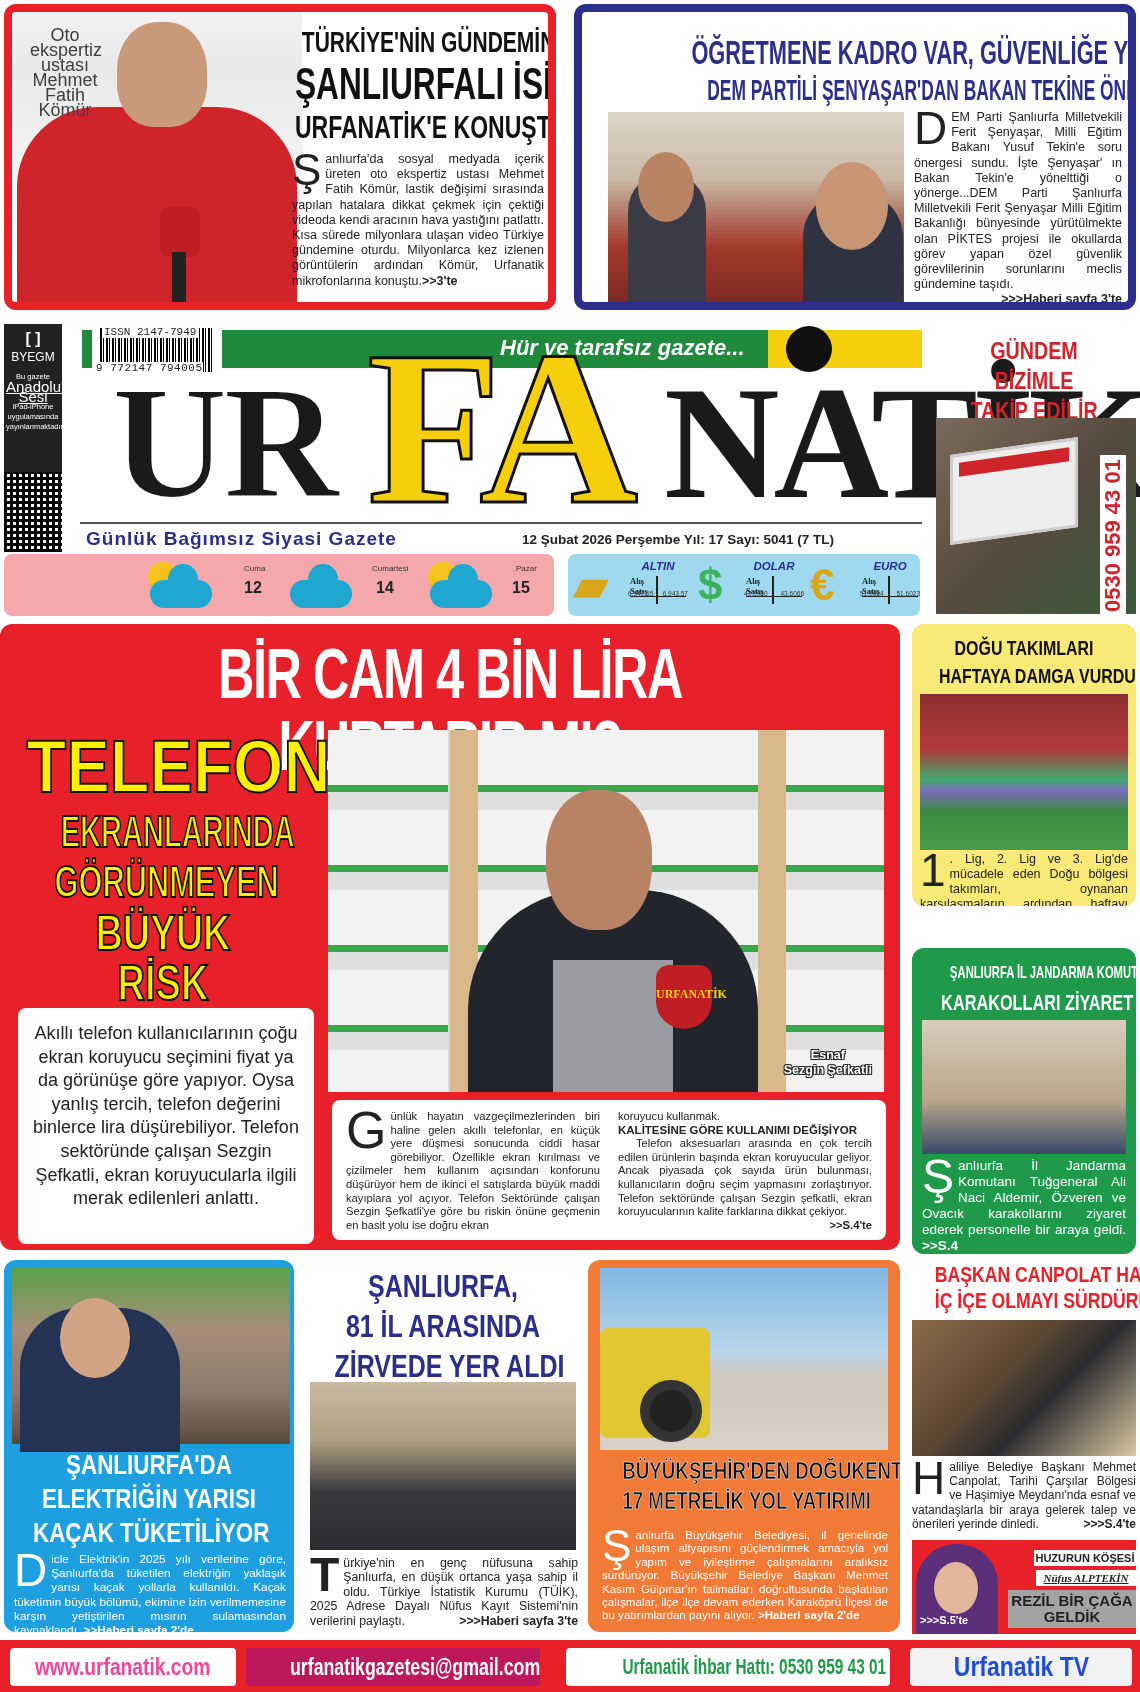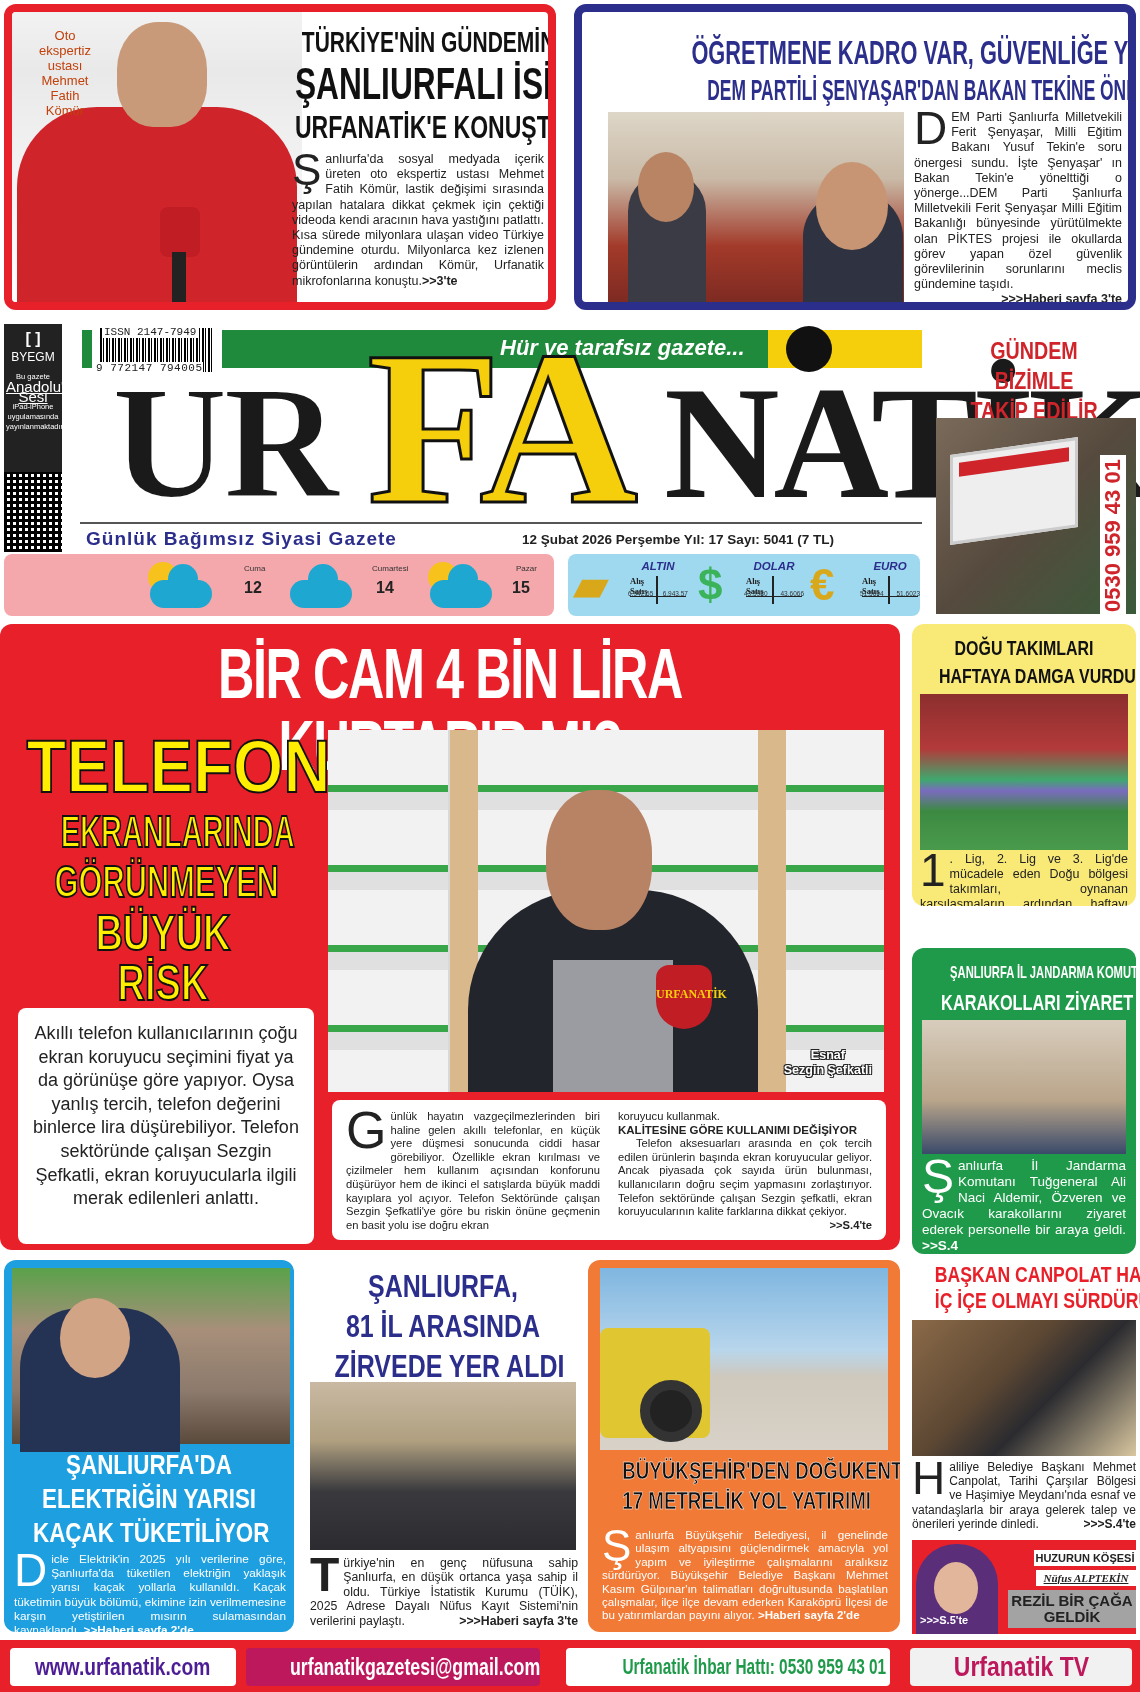--- a/index.html
+++ b/index.html
@@ -8,21 +8,21 @@
   .just { text-align: justify; }
   .dropcap { float: left; font-weight: 400; line-height: 0.8; margin-right: 4px; }
 
   
   #top-left { left: 4px; top: 4px; width: 552px; height: 306px; border: 8px solid #e8202a; border-radius: 12px; background: #fff; overflow: hidden; }
   #top-left .photo { left: 0; top: 0; width: 290px; height: 290px; background: linear-gradient(180deg,#f2f2f2 0%,#e9e9e9 20%,#ffffff 100%); }
   #top-left .photo .head { left: 105px; top: 10px; width: 90px; height: 105px; border-radius: 45% 45% 40% 40%; background: #c89a7a; }
   #top-left .photo .body { left: 5px; top: 95px; width: 280px; height: 200px; border-radius: 80px 80px 0 0; background: #d0242b; }
   #top-left .photo .mic { left: 148px; top: 195px; width: 40px; height: 50px; border-radius: 8px; background: #c01d25; }
   #top-left .photo .mic-stick { left: 160px; top: 240px; width: 14px; height: 55px; background: #222; }
-  #top-left .caption { left: 18px; top: 16px; width: 70px; font-size: 13px; text-align: center; line-height: 15px; color: #c2410c; }
+  #top-left .caption { left: 18px; top: 16px; width: 70px; font-size: 18px; text-align: center; line-height: 15px; color: #404040; }
   #top-left .h1 { left: 186px; top: 12px; width: 346px; text-align: right; color: #111; }
   #top-left .h1 div { font-weight: 900; font-family: "Liberation Sans", sans-serif; }
   #top-left .body-text { left: 280px; top: 140px; width: 252px; font-size: 12.5px; line-height: 15.2px; color: #222; }
 
   
   #top-right { left: 574px; top: 4px; width: 562px; height: 306px; border: 8px solid #2c2e8c; border-radius: 12px; background: #fff; overflow: hidden; }
   #top-right .h1 { left: 14px; top: 20px; width: 530px; text-align: center; color: #2c2e8c; font-weight: 900; }
   #top-right .photo { left: 26px; top: 100px; width: 296px; height: 192px; background: linear-gradient(180deg,#ded6c8 0%,#c9b9a6 35%,#a23a2a 70%,#7d2a22 100%); }
   #top-right .p1 { left: 20px; top: 60px; width: 78px; height: 132px; border-radius: 40px 40px 0 0; background: #3b3b45; }
   #top-right .p1h { left: 30px; top: 40px; width: 56px; height: 70px; border-radius: 50%; background: #b88463; }
@@ -393,17 +393,17 @@
   <div class="t">
     <div>BÜYÜKŞEHİR'DEN DOĞUKENT'E</div>
     <div>17 METRELİK YOL YATIRIMI</div>
   </div>
   <div class="body-text just">
     <span class="dropcap" style="font-size:44px;">Ş</span><span>anlıurfa Büyükşehir Belediyesi, il genelinde ulaşım altyapısını güçlendirmek amacıyla yol yapım ve iyileştirme çalışmalarını aralıksız sürdürüyor. Büyükşehir Belediye Başkanı Mehmet Kasım Gülpınar'ın talimatları doğrultusunda başlatılan çalışmalar, ilçe ilçe devam ederken Karaköprü İlçesi de bu yatırımlardan payını alıyor.</span> <span class="ref">&gt;Haberi sayfa 2'de</span>
   </div>
 </div>
 
 <div id="footer" class="abs">
-  <div class="foot-cell" style="left:10px;width:226px;background:#fff;color:#4c1d95;font-size:24px;"><span style="transform:scaleX(0.8);">www.urfanatik.com</span></div>
+  <div class="foot-cell" style="left:10px;width:226px;background:#fff;color:#ec4899;font-size:24px;"><span style="transform:scaleX(0.8);">www.urfanatik.com</span></div>
   <div class="foot-cell" style="left:246px;width:294px;background:#be185d;color:#fff;font-size:24px;"><span style="transform:scaleX(0.74);">urfanatikgazetesi@gmail.com</span></div>
   <div class="foot-cell" style="left:566px;width:324px;background:#fff;color:#1f9a4a;font-size:22px;"><span style="transform:scaleX(0.7);">Urfanatik İhbar Hattı: 0530 959 43 01</span></div>
-  <div class="foot-cell" style="left:910px;width:222px;background:#f1f1f1;color:#be185d;font-size:28px;"><span style="transform:scaleX(0.82);">Urfanatik TV</span></div>
+  <div class="foot-cell" style="left:910px;width:222px;background:#f1f1f1;color:#1d4ed8;font-size:28px;"><span style="transform:scaleX(0.82);">Urfanatik TV</span></div>
 </div>
 
 </body></html>

